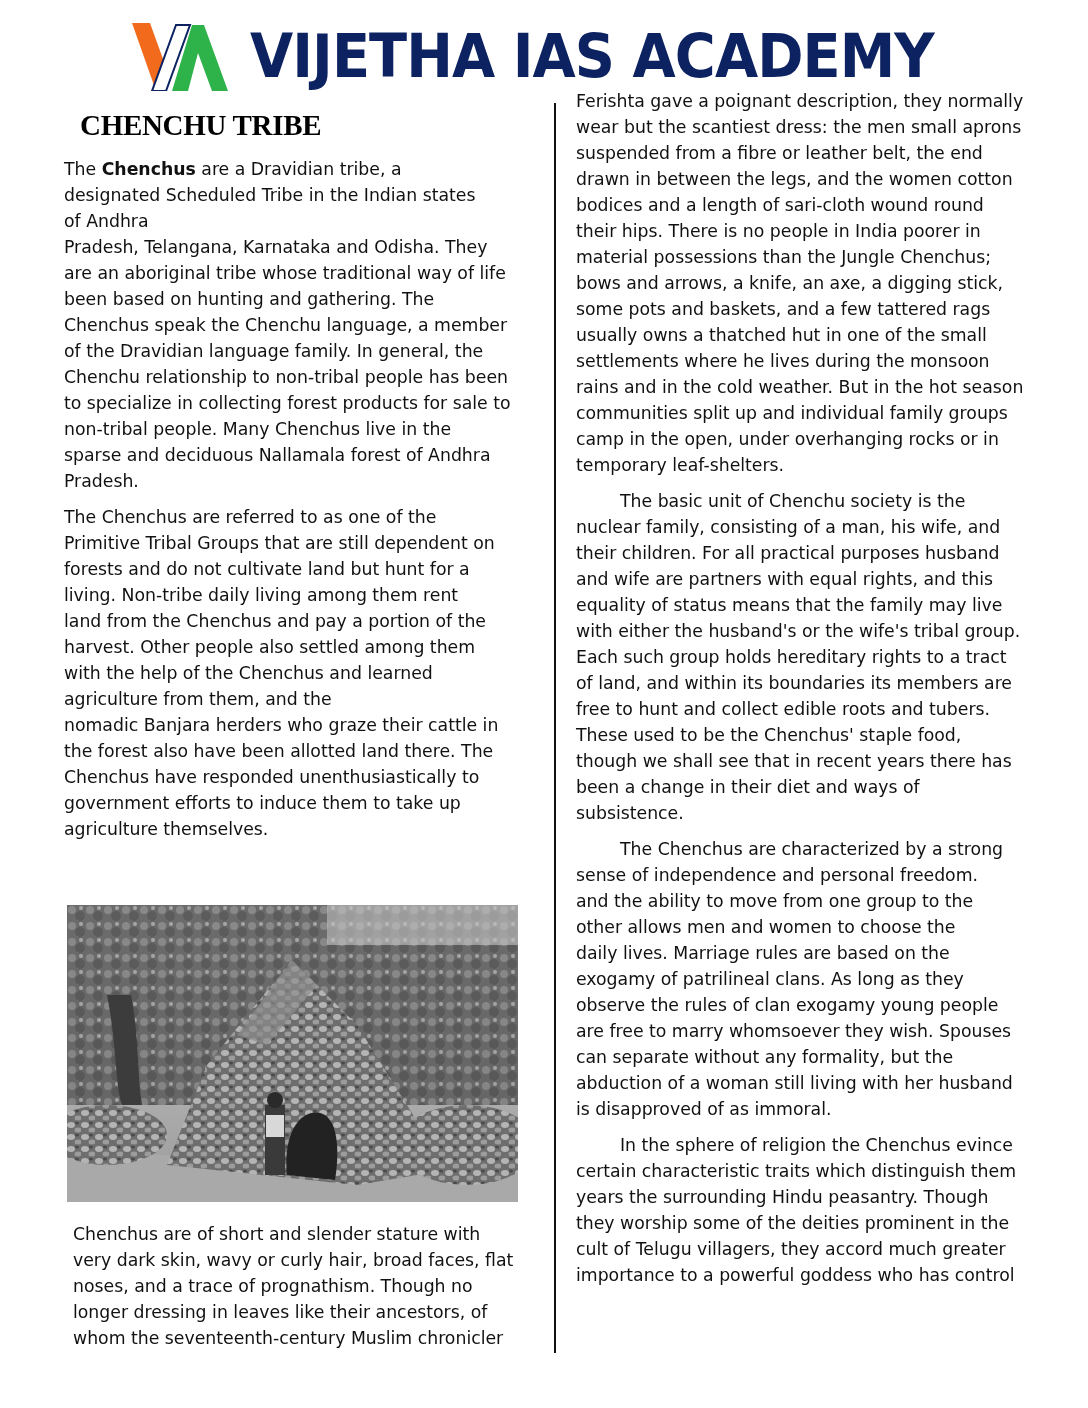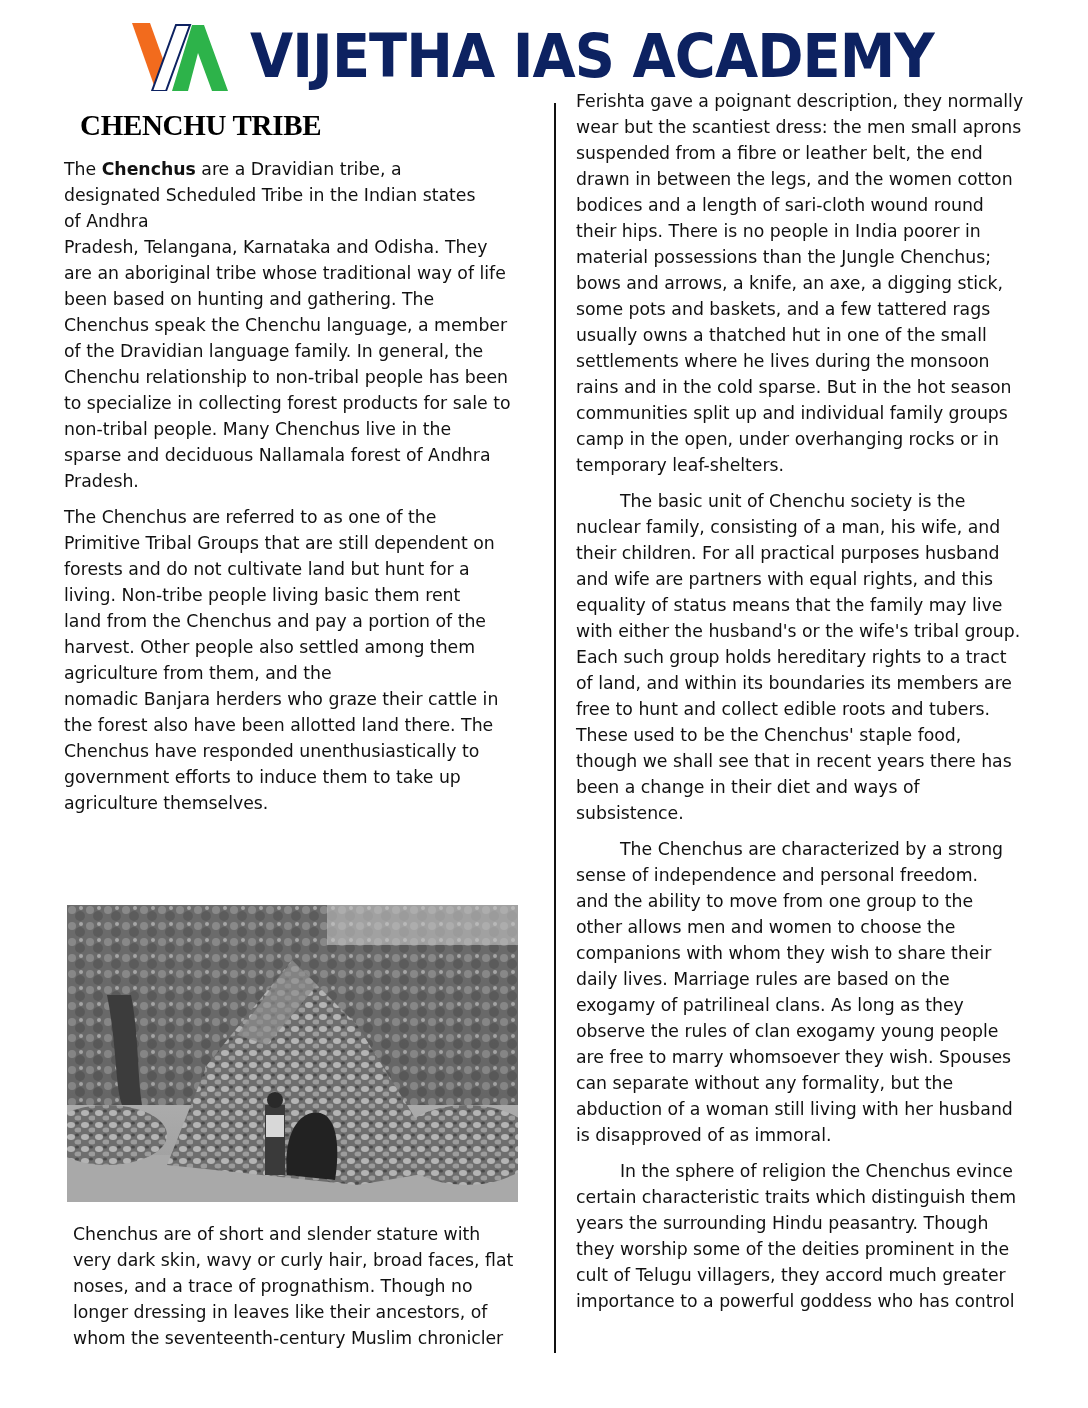--- a/index.html
+++ b/index.html
@@ -50,23 +50,24 @@
     <span class="line">to specialize in collecting forest products for sale to</span>
     <span class="line">non-tribal people. Many Chenchus live in the</span>
     <span class="line">sparse and deciduous Nallamala forest of Andhra</span>
     <span class="line">Pradesh.</span>
   </p>
   <div class="gap"></div>
   <p>
     <span class="line">The Chenchus are referred to as one of the</span>
     <span class="line">Primitive Tribal Groups that are still dependent on</span>
     <span class="line">forests and do not cultivate land but hunt for a</span>
-    <span class="line">living. Non-tribe people living basic them rent</span>
+    <span class="line">living. Non-tribe daily living among them rent</span>
     <span class="line">land from the Chenchus and pay a portion of the</span>
     <span class="line">harvest. Other people also settled among them</span>
+    <span class="line">with the help of the Chenchus and learned</span>
     <span class="line">agriculture from them, and the</span>
     <span class="line">nomadic Banjara herders who graze their cattle in</span>
     <span class="line">the forest also have been allotted land there. The</span>
     <span class="line">Chenchus have responded unenthusiastically to</span>
     <span class="line">government efforts to induce them to take up</span>
     <span class="line">agriculture themselves.</span>
   </p>
 </div>
 
 <div class="photo">
@@ -131,21 +132,21 @@
     <span class="line">wear but the scantiest dress: the men small aprons</span>
     <span class="line">suspended from a fibre or leather belt, the end</span>
     <span class="line">drawn in between the legs, and the women cotton</span>
     <span class="line">bodices and a length of sari-cloth wound round</span>
     <span class="line">their hips. There is no people in India poorer in</span>
     <span class="line">material possessions than the Jungle Chenchus;</span>
     <span class="line">bows and arrows, a knife, an axe, a digging stick,</span>
     <span class="line">some pots and baskets, and a few tattered rags</span>
     <span class="line">usually owns a thatched hut in one of the small</span>
     <span class="line">settlements where he lives during the monsoon</span>
-    <span class="line">rains and in the cold sparse. But in the hot season</span>
+    <span class="line">rains and in the cold weather. But in the hot season</span>
     <span class="line">communities split up and individual family groups</span>
     <span class="line">camp in the open, under overhanging rocks or in</span>
     <span class="line">temporary leaf-shelters.</span>
   </p>
   <div class="gap"></div>
   <p>
     <span class="line indent">The basic unit of Chenchu society is the</span>
     <span class="line">nuclear family, consisting of a man, his wife, and</span>
     <span class="line">their children. For all practical purposes husband</span>
     <span class="line">and wife are partners with equal rights, and this</span>
@@ -158,21 +159,20 @@
     <span class="line">though we shall see that in recent years there has</span>
     <span class="line">been a change in their diet and ways of</span>
     <span class="line">subsistence.</span>
   </p>
   <div class="gap"></div>
   <p>
     <span class="line indent">The Chenchus are characterized by a strong</span>
     <span class="line">sense of independence and personal freedom.</span>
     <span class="line">and the ability to move from one group to the</span>
     <span class="line">other allows men and women to choose the</span>
-    <span class="line">companions with whom they wish to share their</span>
     <span class="line">daily lives. Marriage rules are based on the</span>
     <span class="line">exogamy of patrilineal clans. As long as they</span>
     <span class="line">observe the rules of clan exogamy young people</span>
     <span class="line">are free to marry whomsoever they wish. Spouses</span>
     <span class="line">can separate without any formality, but the</span>
     <span class="line">abduction of a woman still living with her husband</span>
     <span class="line">is disapproved of as immoral.</span>
   </p>
   <div class="gap"></div>
   <p>

